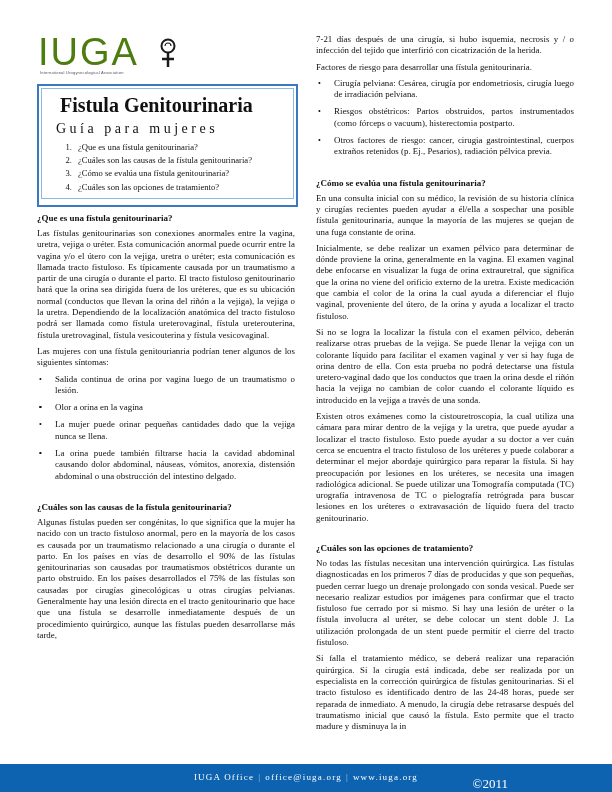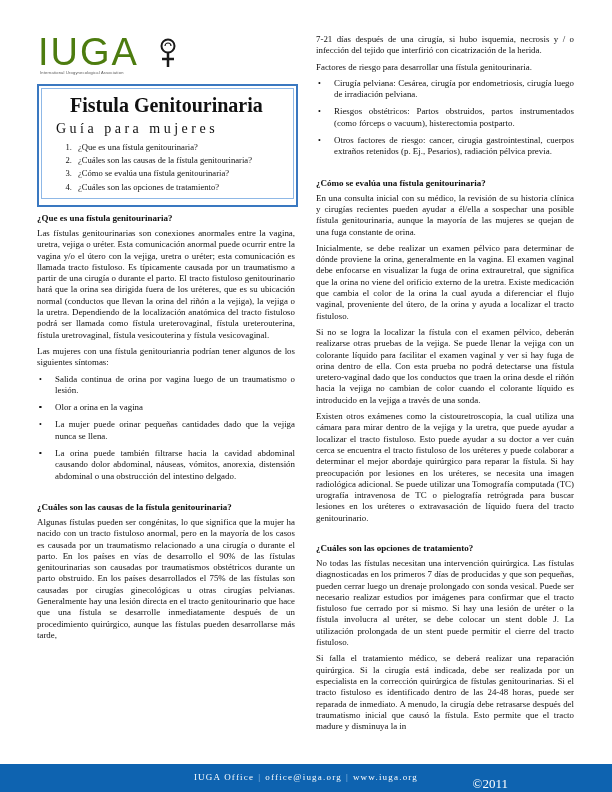--- a/index.html
+++ b/index.html
@@ -18,21 +18,21 @@
   .logo-tag {
     position: absolute; left: 2px; top: 36px; width: 130px;
     font-family: "Liberation Sans", "DejaVu Sans", sans-serif;
     font-size: 4px; color: #555; white-space: nowrap; letter-spacing: 0.2px;
   }
   .title-box {
     position: absolute; left: 37px; top: 84px; width: 253px; height: 115px;
     border: 2px solid #3a78c0; padding: 2px;
   }
   .title-inner { border: 1px solid #8fb8e6; height: 109px; padding: 0 0 0 14px; }
-  .title { font-size: 20px; margin: 4px 0 0 14px; line-height: 24px; }
+  .title { font-size: 20px; margin: 4px 0 0 4px; line-height: 24px; }
   .subtitle { font-size: 14px; letter-spacing: 3.5px; margin: 4px 0 4px 0; line-height: 16px; }
   .toc { margin: 0; padding: 0 0 0 18px; font-size: 8.6px; line-height: 13.2px; }
   .toc li { padding-left: 4px; }
   .col {
     position: absolute; width: 258px; font-size: 8.9px; line-height: 11.3px;
     text-align: justify;
   }
   .col.left { left: 37px; top: 213px; }
   .col.right { left: 316px; top: 34px; }
   h2 { font-size: 9px; font-weight: bold; margin: 0 0 4px 0; line-height: 11px; }

